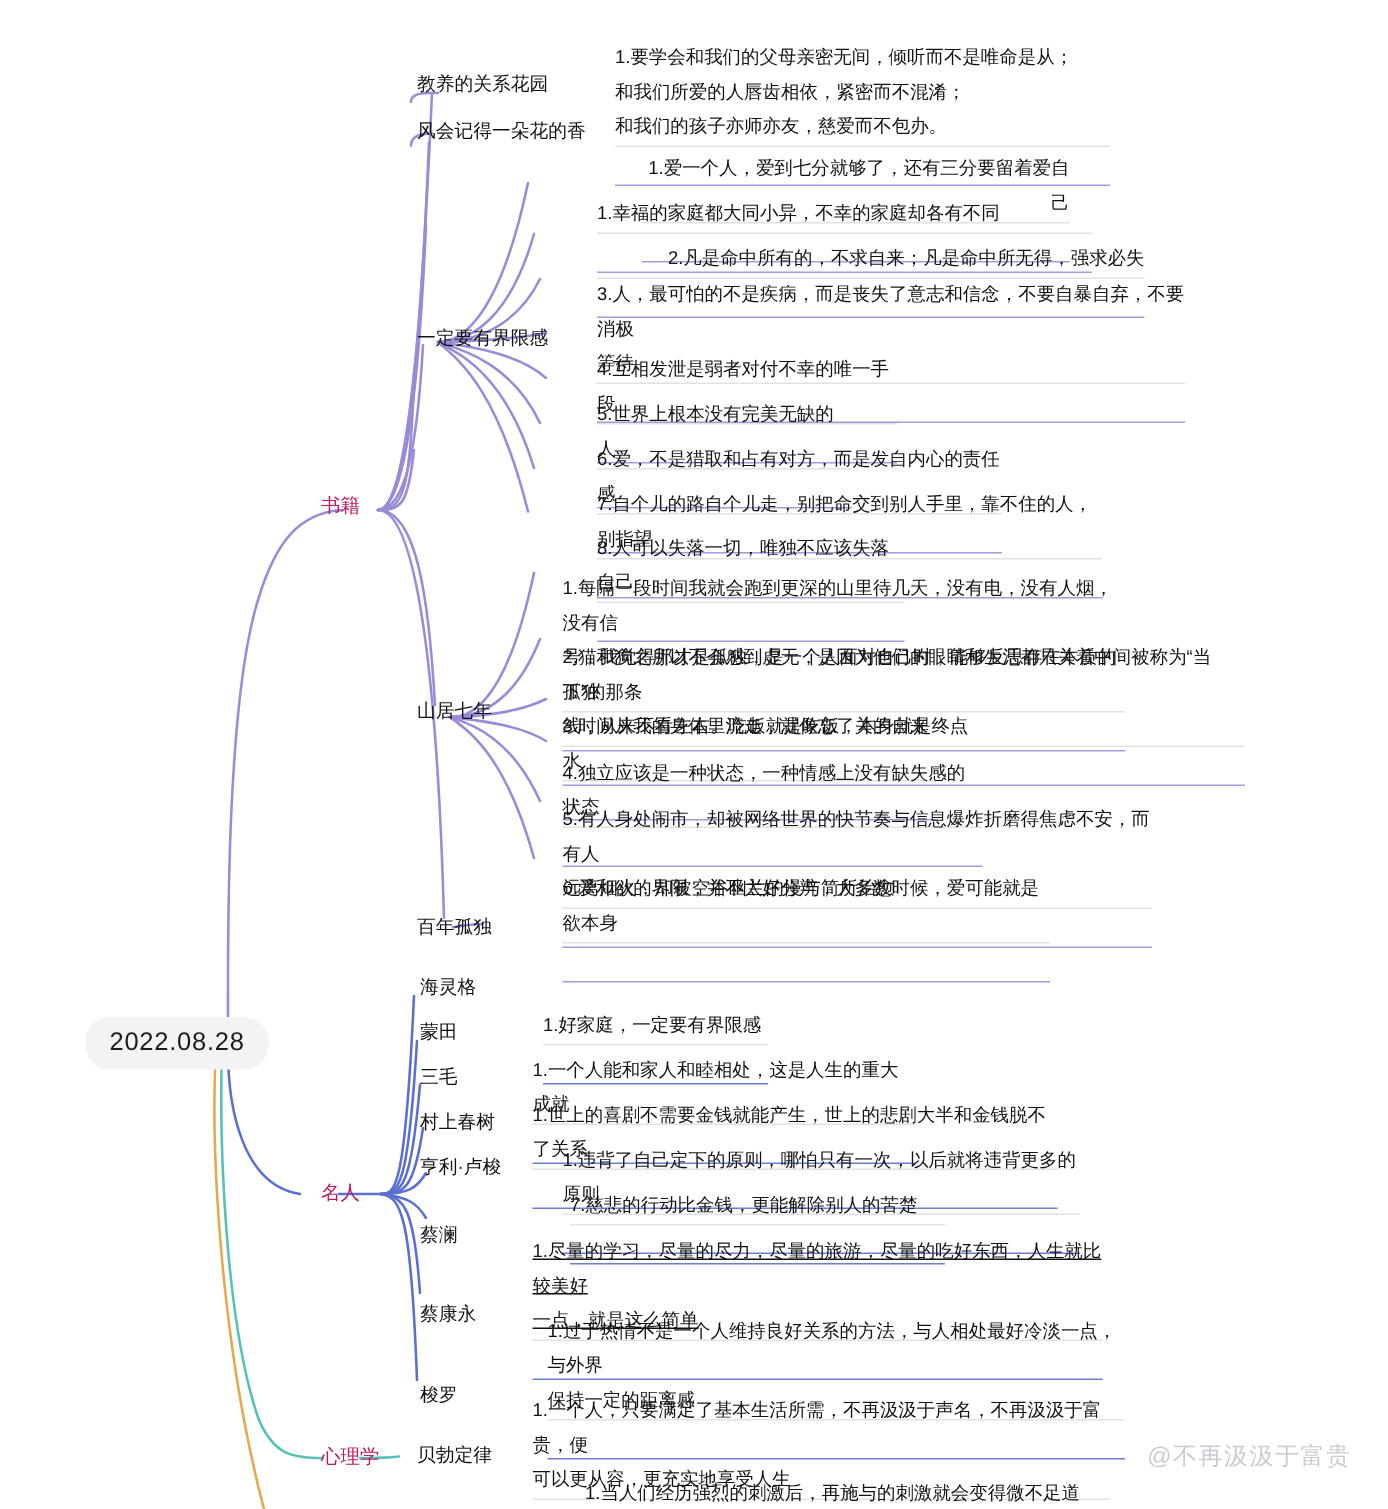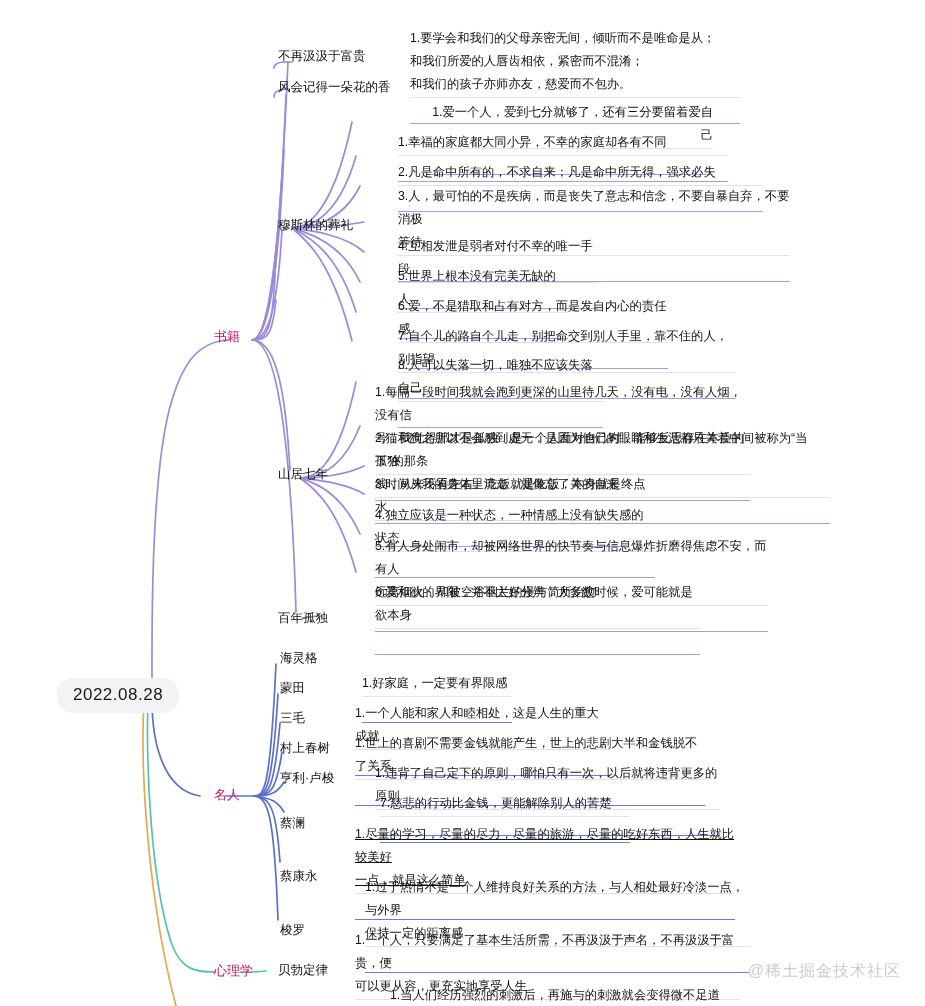--- a/index.html
+++ b/index.html
@@ -114,23 +114,23 @@
   </svg>
 
   <div class="root-node">
     <span>2022.08.28</span>
   </div>
 
   <div class="branch-label" style="left:214px;top:328px;">书籍</div>
   <div class="branch-label" style="left:214px;top:786px;">名人</div>
   <div class="branch-label" style="left:214px;top:962px;">心理学</div>
 
-  <div class="topic-label" style="left:278px;top:48px;">不再汲汲于富贵</div>
+  <div class="topic-label" style="left:278px;top:48px;">教养的关系花园</div>
   <div class="topic-label" style="left:278px;top:79px;">风会记得一朵花的香</div>
-  <div class="topic-label" style="left:278px;top:217px;">穆斯林的葬礼</div>
+  <div class="topic-label" style="left:278px;top:217px;">一定要有界限感</div>
   <div class="topic-label" style="left:278px;top:466px;">山居七年</div>
   <div class="topic-label" style="left:278px;top:610px;">百年孤独</div>
 
   <div class="leaf" style="left:410px;top:4px;width:330px;">
     <span>1.要学会和我们的父母亲密无间，倾听而不是唯命是从；
 和我们所爱的人唇齿相依，紧密而不混淆；
 和我们的孩子亦师亦友，慈爱而不包办。</span>
     <span class="rule-gray"></span>
     <span class="rule"></span>
   </div>
@@ -139,21 +139,21 @@
     <span>1.爱一个人，爱到七分就够了，还有三分要留着爱自己</span>
     <span class="rule-gray"></span>
     <span class="rule"></span>
   </div>
 
   <div class="leaf" style="left:398px;top:108px;width:330px;">
     <span>1.幸福的家庭都大同小异，不幸的家庭却各有不同</span>
     <span class="rule-gray"></span>
     <span class="rule"></span>
   </div>
-  <div class="leaf" style="left:398px;top:138px;width:365px;">
+  <div class="leaf" style="left:398px;top:138px;width:365px;text-align:right;">
     <span>2.凡是命中所有的，不求自来；凡是命中所无得，强求必失</span>
     <span class="rule-gray"></span>
     <span class="rule"></span>
   </div>
   <div class="leaf" style="left:398px;top:162px;width:392px;">
     <span>3.人，最可怕的不是疾病，而是丧失了意志和信念，不要自暴自弃，不要消极
 等待</span>
     <span class="rule-gray"></span>
     <span class="rule"></span>
   </div>
@@ -271,15 +271,15 @@
     
   </div>
 
   <div class="topic-label" style="left:278px;top:962px;text-align:center;">贝勃定律</div>
   <div class="leaf" style="left:390px;top:961px;width:340px;border-bottom:none;">
     <span>1.当人们经历强烈的刺激后，再施与的刺激就会变得微不足道</span>
     
     
   </div>
 
-  <div class="watermark">@稀土掘金技术社区</div>
+  <div class="watermark">@不再汲汲于富贵</div>
 
 </div>
 
 </body></html>

